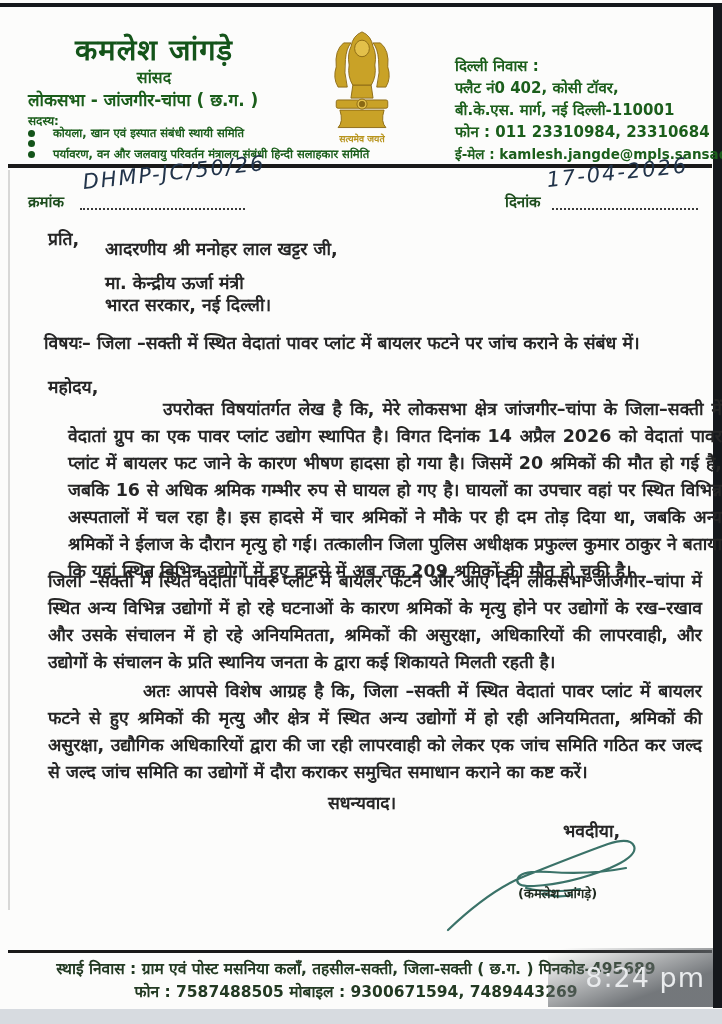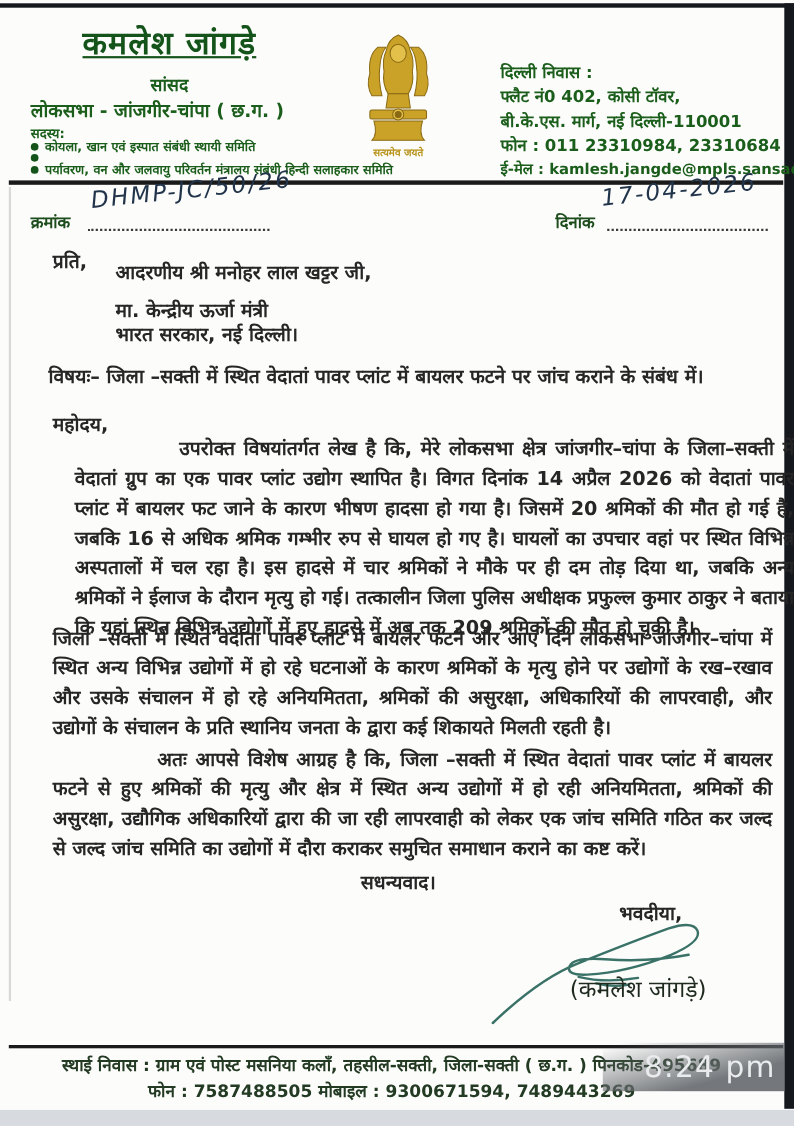--- a/index.html
+++ b/index.html
@@ -11,26 +11,26 @@
   }
   .abs{position:absolute;}
   
   .top-border{top:3px;left:0;width:722px;height:4px;background:#15181c;}
   .right-border{top:3px;right:0;width:9px;height:1005px;background:#15181c;}
   .left-shadow{top:170px;left:8px;width:2px;height:740px;background:rgba(0,0,0,0.14);}
   .bottom-strip{left:0;bottom:0;width:722px;height:15px;background:#d7dbe0;}
 
   
   .lh-green{color:#1b5e1b;}
-  .mp-name{top:18px;left:26px;width:256px;text-align:center;font-size:29px;font-weight:bold;color:#14541a;letter-spacing:1px;text-decoration:underline;}
+  .mp-name{top:29px;left:26px;width:256px;text-align:center;font-size:29px;font-weight:bold;color:#14541a;letter-spacing:1px;}
   .mp-designation{top:66px;left:26px;width:256px;text-align:center;font-size:16px;font-weight:bold;}
   .mp-constituency{top:88px;left:28px;width:330px;font-size:17px;font-weight:bold;}
   .member-label{top:112px;left:28px;font-size:12px;font-weight:bold;}
   .committees{top:126px;left:28px;width:400px;list-style:none;margin:0;padding:0;}
-  .committees li{font-size:11.5px;font-weight:bold;color:#1b5e1b;line-height:14px;display:flex;align-items:center;}
+  .committees li{font-size:11.5px;font-weight:bold;color:#1b5e1b;line-height:14px;display:flex;align-items:center;gap:12px;}
   .bullet{display:inline-block;width:7px;height:7px;border-radius:50%;background:#14541a;margin-right:6px;flex:0 0 auto;}
   .emblem{top:26px;left:316px;width:92px;height:124px;}
   .addr{top:55px;left:455px;width:256px;}
   .addr div{font-size:15px;font-weight:bold;color:#1b5e1b;line-height:22px;white-space:nowrap;}
   .addr .email{font-size:13.5px;}
   .rule1{top:164px;left:8px;width:704px;height:3.5px;background:#1a1a1a;}
   .rule2{top:950px;left:8px;width:704px;height:2.5px;background:#1a1a1a;}
 
   
   .ref-label{font-size:15px;font-weight:bold;color:#1d4d1d;}
@@ -53,29 +53,29 @@
   .rcpt3{top:292px;left:105px;text-align:center;}
   .subject{top:330px;left:44px;width:660px;}
   .salutation{top:374px;left:48px;text-align:right;}
   .para{left:48px;width:654px;text-align:justify;}
   .para1{top:396px;text-indent:95px;margin-left:20px;}
   .para2{top:568px;}
   .para3{top:678px;text-indent:95px;}
   .thanks{top:790px;left:328px;}
   .closing{top:818px;left:563px;}
   .signature{top:828px;left:430px;width:250px;height:110px;}
-  .signatory{top:884px;left:518px;font-size:21px;font-weight:normal;color:#1f2a1f;}
+  .signatory{top:884px;left:518px;font-size:13px;font-weight:bold;color:#1f2a1f;}
 
   
   .footer1{top:957px;left:0;width:712px;text-align:center;font-size:15.5px;font-weight:bold;color:#233a23;}
   .footer2{top:980px;left:0;width:712px;text-align:center;font-size:15.5px;font-weight:bold;color:#233a23;}
 
   
   .time-overlay{
-    top:948px;right:9px;width:165px;height:44px;
+    top:948px;right:9px;width:165px;height:59px;
     background:linear-gradient(to bottom right, rgba(120,122,125,0) 5%, rgba(104,108,112,0.92) 70%);
     display:flex;align-items:center;justify-content:flex-end;
     padding-right:8px;box-sizing:border-box;
   }
   .time-overlay span{font-size:27px;color:#e9ebed;font-weight:400;letter-spacing:1px;}
 </style>
 </head>
 <body>
 
 <div class="frame">

